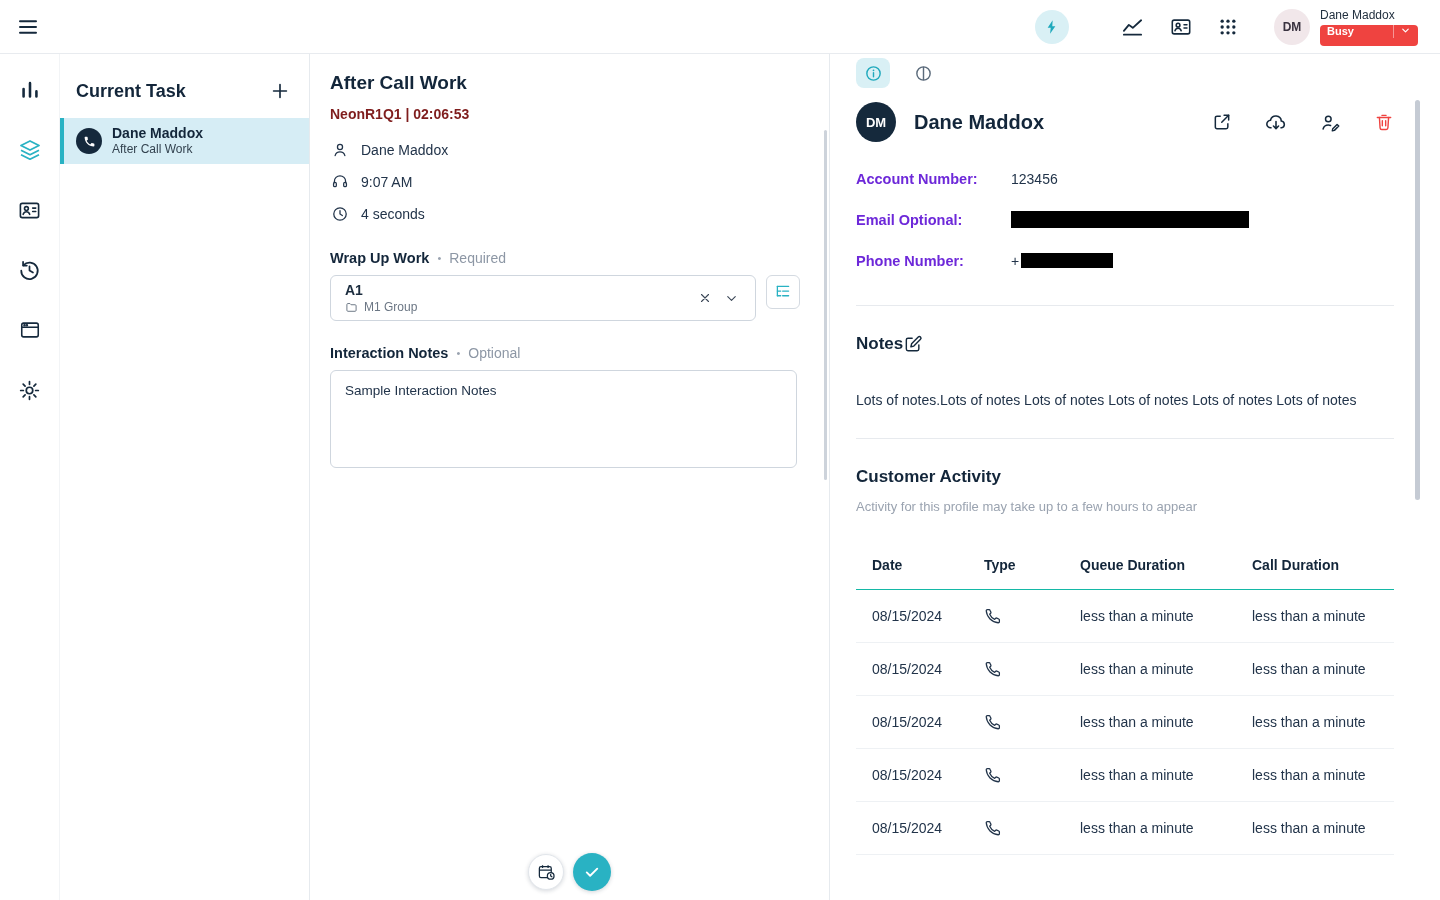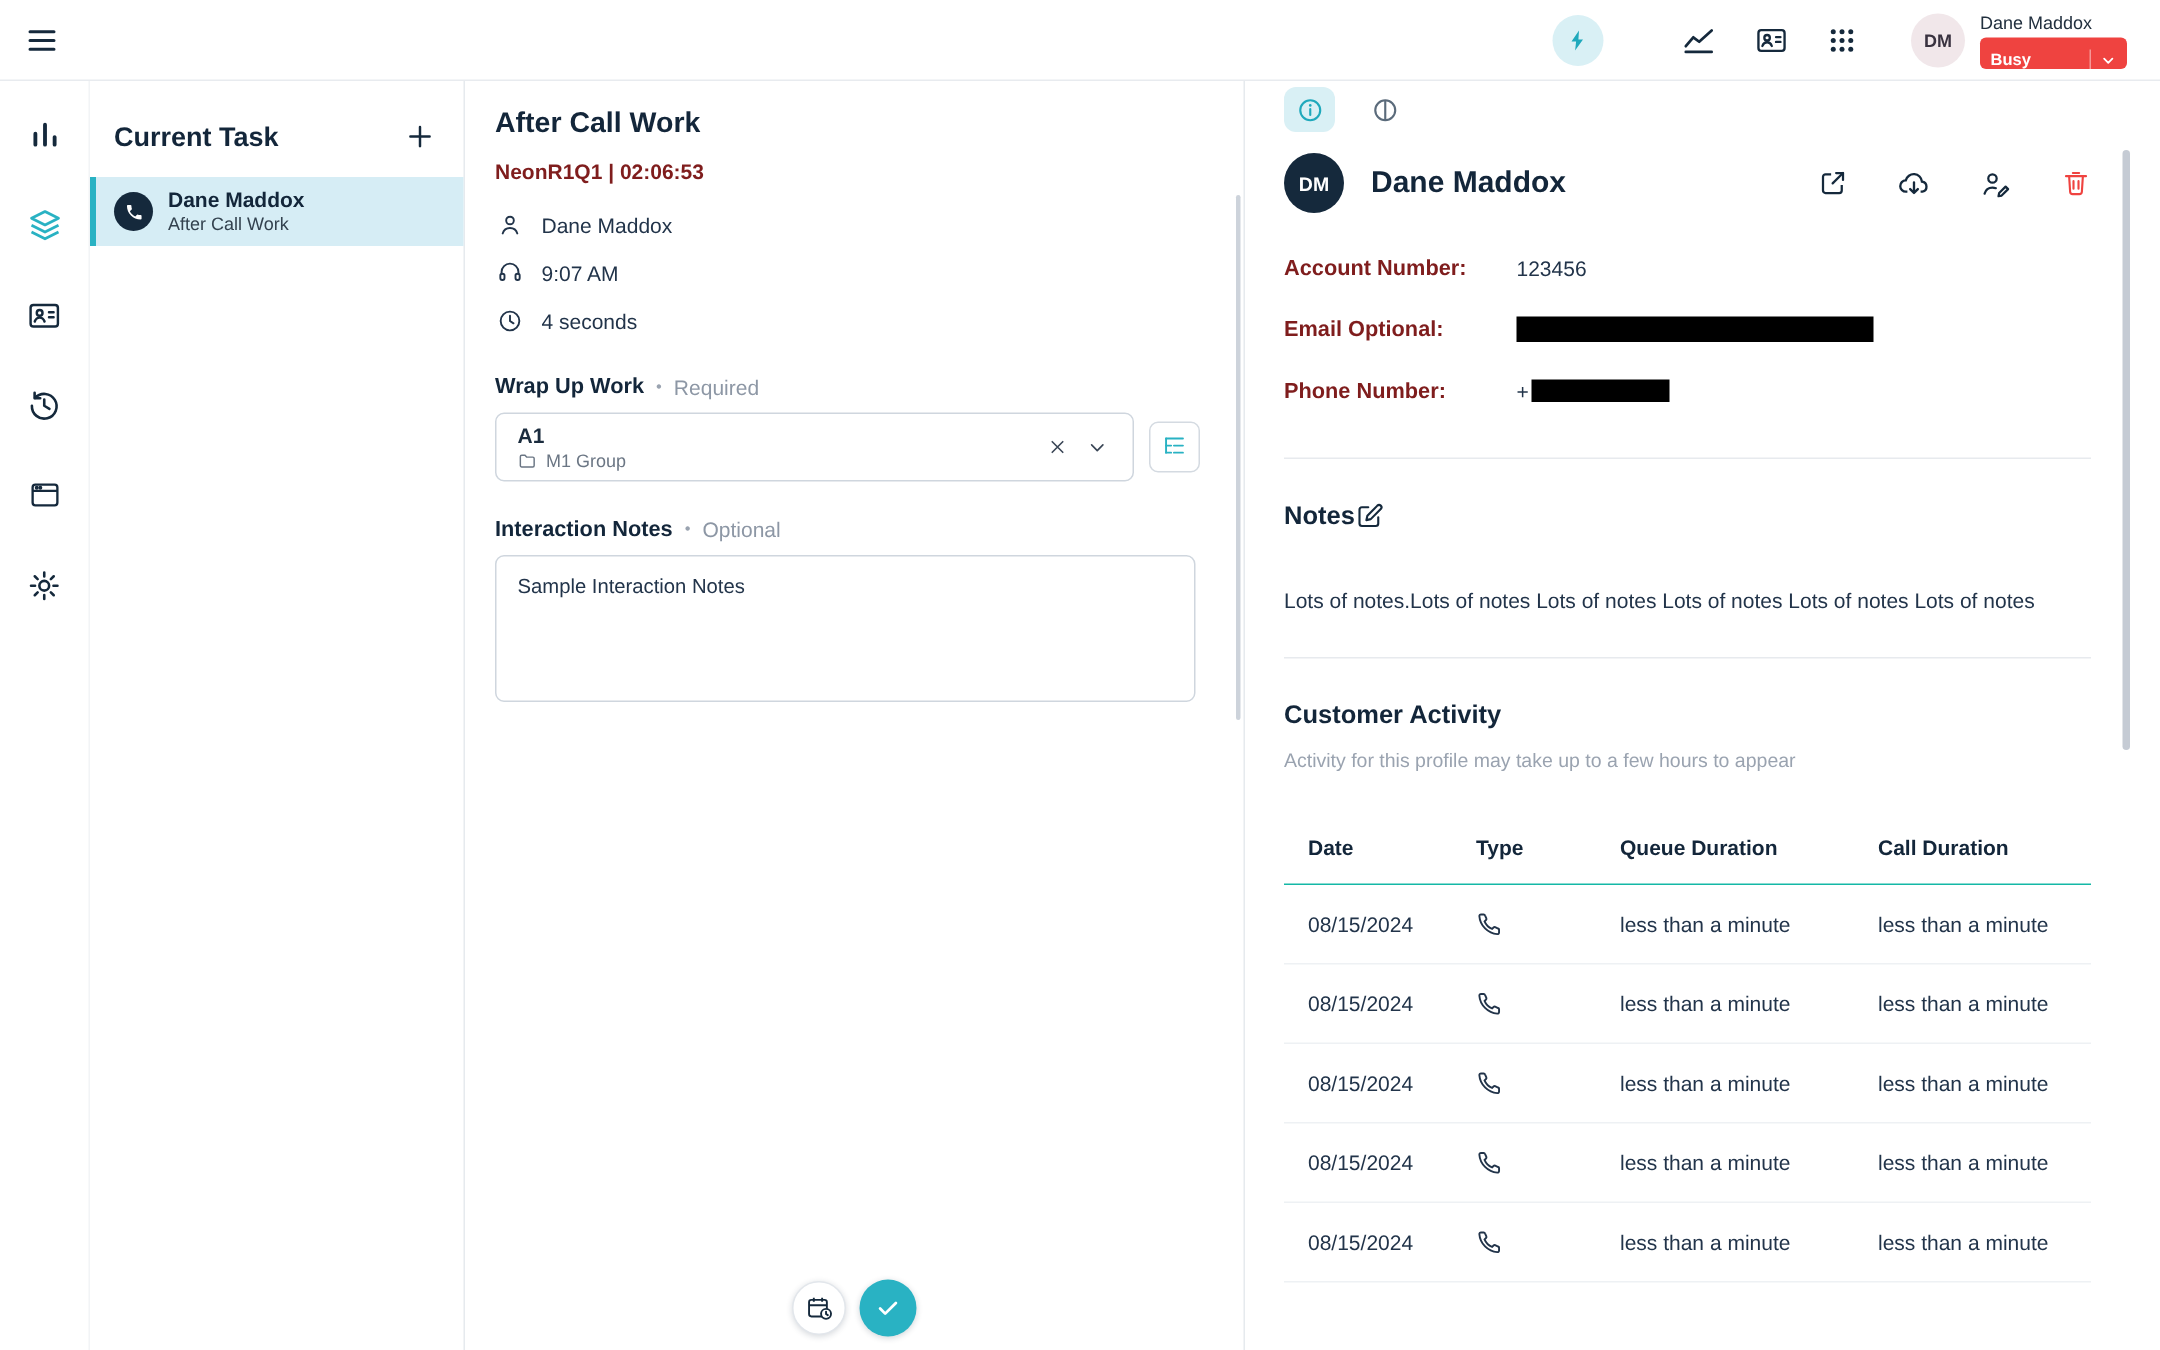--- a/index.html
+++ b/index.html
@@ -16,21 +16,21 @@
   .topbar .spacer{flex:1}
   .topbar-right{display:flex;align-items:center;gap:26px}
   .bolt-circle{width:34px;height:34px;border-radius:50%;background:#d9f0f5;
     color:#1fa9bc;margin-right:26px}
   .tb-avatar{width:36px;height:36px;border-radius:50%;background:#f1e7ea;
     color:#3a3340;font-size:12px;font-weight:700;display:flex;align-items:center;
     justify-content:center;margin-left:36px}
   .user-block{display:flex;flex-direction:column;margin-left:10px;width:98px}
   .user-name{font-size:12px;color:#22303f;margin-bottom:3px}
   .status-btn{height:21px;border:none;border-radius:4px;background:#ef4340;
-    color:#fff;display:flex;align-items:flex-end;padding:0 7px;cursor:pointer}
+    color:#fff;display:flex;align-items:flex-start;padding:0 7px;cursor:pointer}
   .status-btn .lbl{font-size:11px;font-weight:700;flex:1;text-align:left}
   .status-btn .sep{width:1px;height:13px;background:rgba(255,255,255,.45);margin:0 6px}
 
   
   .body{flex:1;display:flex;min-height:0}
 
   
   .rail{width:60px;flex:0 0 auto;display:flex;flex-direction:column;align-items:center;
     padding-top:20px;border-right:1px solid #f2f4f6}
   .rail-item{width:32px;height:32px;margin-bottom:28px;display:flex;align-items:center;
@@ -55,21 +55,21 @@
   .acw-title{font-size:19px;font-weight:700;color:#13263a}
   .session{margin-top:12px;font-size:14px;font-weight:700;color:#7f1d1d}
   .info-list{margin-top:16px}
   .info-row{display:flex;align-items:center;gap:12px;height:24px;margin-bottom:8px;
     font-size:14px;color:#22344a}
   .info-row .ic{color:#22344a;width:19px;display:flex;justify-content:center}
   .field-label-row{display:flex;align-items:center;gap:8px;margin-top:24px}
   .f-label{font-size:14.5px;font-weight:700;color:#13263a}
   .f-dot{font-size:11px;color:#9aa3b0}
   .f-req{font-size:14px;color:#8d97a5}
-  .select-row{display:flex;align-items:center;gap:10px;margin-top:9px}
+  .select-row{display:flex;gap:10px;margin-top:9px}
   .combo{width:426px;height:46px;border:1px solid #cfd6de;border-radius:6px;
     display:flex;align-items:center;padding:0 10px 0 14px;cursor:pointer;background:#fff}
   .combo-main{flex:1;min-width:0}
   .combo-value{font-size:14px;font-weight:600;color:#1b2c3e;line-height:16px}
   .combo-group{display:flex;align-items:center;gap:6px;margin-top:2px;
     font-size:12px;color:#6b7684}
   .combo-clear,.combo-caret{background:none;border:none;cursor:pointer;color:#3a4656;
     padding:6px;display:flex}
   .tree-btn{width:34px;height:34px;border:1px solid #d4dae1;border-radius:6px;background:#fff;
     color:#29b2c3;display:flex;align-items:center;justify-content:center;cursor:pointer}
@@ -94,21 +94,21 @@
   .tab.active{background:#d9f0f5;color:#1fa9bc}
   .p-head{display:flex;align-items:center;margin-top:14px}
   .p-avatar{width:40px;height:40px;border-radius:50%;background:#15293c;color:#fff;
     font-size:13px;font-weight:700;display:flex;align-items:center;justify-content:center}
   .p-name{font-size:20px;font-weight:700;color:#13263a;margin-left:18px;flex:1}
   .p-actions{display:flex;align-items:center;gap:33px}
   .p-actions .icon-btn{color:#15293c}
   .p-actions .danger{color:#ef4340}
   .fields{margin-top:16px}
   .field-row{display:flex;align-items:center;height:41px}
-  .field-row .fl{width:155px;font-size:14.5px;font-weight:700;color:#7f1d1d}
+  .field-row .fl{width:155px;font-size:14.5px;font-weight:700;color:#6d28d9}
   .field-row .fv{font-size:14px;color:#22344a;display:flex;align-items:center;gap:2px}
   .redact-email{width:238px;height:17px;background:#000}
   .redact-phone{width:92px;height:15px;background:#000}
   .hdiv{height:1px;background:#e7eaee;margin-top:24px}
   .sec-head{display:flex;align-items:center;margin-top:28px}
   .sec-title{font-size:17px;font-weight:700;color:#13263a}
   .notes-text{margin-top:36px;font-size:14px;color:#22344a;line-height:20px}
   .act-sub{margin-top:12px;font-size:13px;color:#9aa3b0}
   .table{margin-top:26px}
   .t-row{display:grid;grid-template-columns:112px 96px 172px 1fr;align-items:center;

